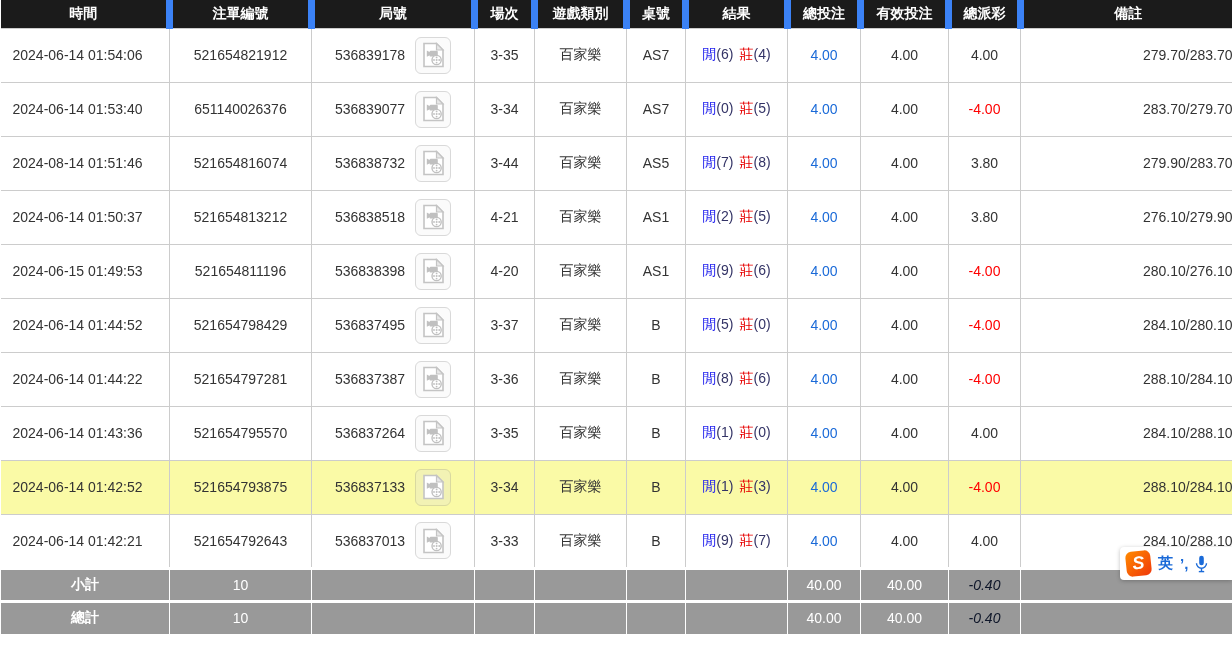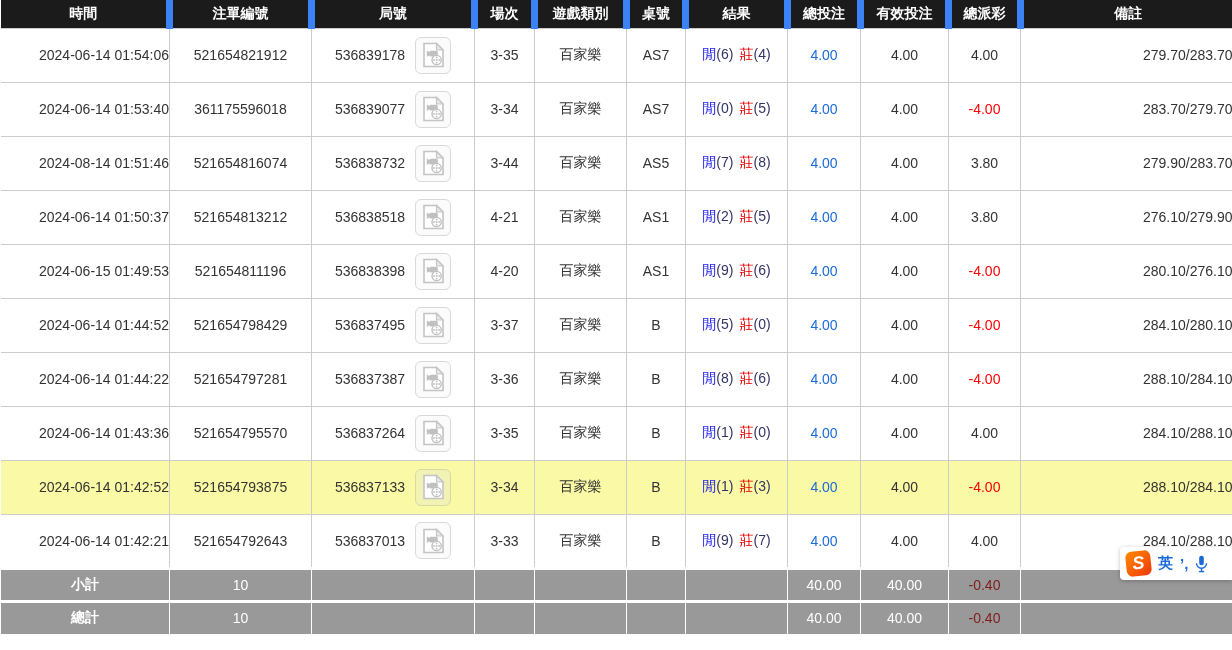--- a/index.html
+++ b/index.html
@@ -29,21 +29,21 @@
     border: 1px solid #ccc;
     height: 54px;
     font-size: 14px;
     color: #333;
     text-align: center;
     background: #fff;
   }
   tbody td:first-child { border-left: none; }
   tbody td:last-child { border-right: none; }
   tr.highlight td { background: #fafaa6; }
-  .c-time { text-align: right; padding-left: 20px; }
+  .c-time { text-align: left; padding-left: 12px; }
   .c-remark { text-align: right; padding-right: 0; }
   .c-bet { color: #1a6ad8; }
   .c-payout.neg { color: #f00; margin-left: 40px; }
   .round-wrap { display: flex; align-items: center; justify-content: center; gap: 10px; }
   .video-btn {
     width: 36px; height: 37px;
     border: 1px solid #d9d9d9;
     border-radius: 6px;
     background: #fbfbfb;
     cursor: pointer;
@@ -58,21 +58,21 @@
   .score::after { content: ")"; }
   tr.summary-row td {
     background: #999;
     color: #fff;
     height: 33px;
     border: 1px solid #fff;
     border-top: 3px solid #fff;
     font-size: 14px;
   }
   .s-label { font-weight: bold; }
-  .s-val.neg { color: #7f1d1d; }
+  .s-val.neg { color: #0f172a; font-style: italic; }
   
   .ime-bar {
     position: absolute;
     top: 547px; left: 1120px;
     width: 112px; height: 33px;
     background: #fff;
     border-radius: 4px 0 0 4px;
     box-shadow: 0 1px 4px rgba(0,0,0,.25);
     display: flex; align-items: center;
     gap: 7px;
@@ -162,21 +162,21 @@
       <span class="lab-p">閒</span><span class="score">6</span><span class="lab-b">莊</span><span class="score">4</span>
     </td>
     <td class="c-bet">4.00</td>
     <td>4.00</td>
     <td class="c-payout">4.00</td>
     <td class="c-remark">279.70/283.70</td>
   </tr>
 
   <tr class="data-row">
     <td class="c-time">2024-06-14 01:53:40</td>
-    <td>361175596018</td>
+    <td>651140026376</td>
     <td>
       <div class="round-wrap">
         <span>536839077</span>
         <button class="video-btn">
           <svg width="27" height="28" viewBox="0 0 27 28">
             <path d="M4 2.5 h12.5 l6.5 6.5 v16.5 h-19 z" fill="#ffffff" stroke="#c4c4c4" stroke-width="1.6"></path>
             <path d="M16.5 2.5 v6.5 h6.5 z" fill="#e8e8e8" stroke="#c4c4c4" stroke-width="1.2"></path>
             <polygon points="10,11.2 6.8,9.6 6.8,15.8 10,14.2" fill="#c0c0c0"></polygon>
             <rect x="9.6" y="9.8" width="8.2" height="5.8" rx="1.2" fill="#c0c0c0"></rect>
             <circle cx="16.6" cy="19" r="4.6" fill="#ffffff" stroke="#c0c0c0" stroke-width="1.4"></circle>

